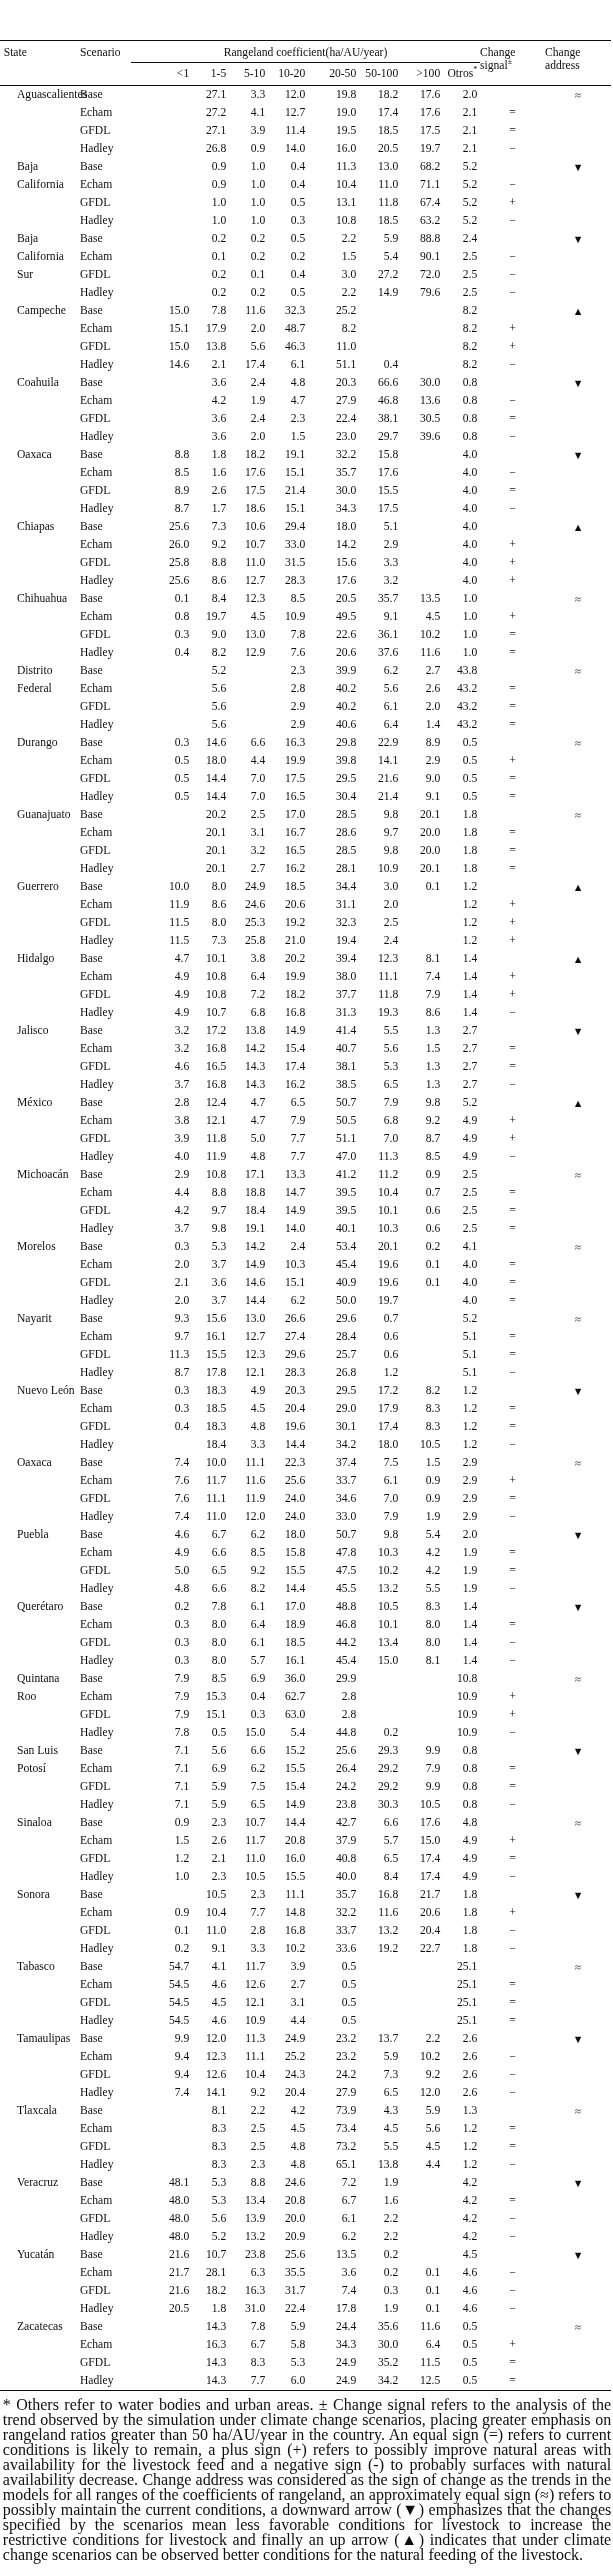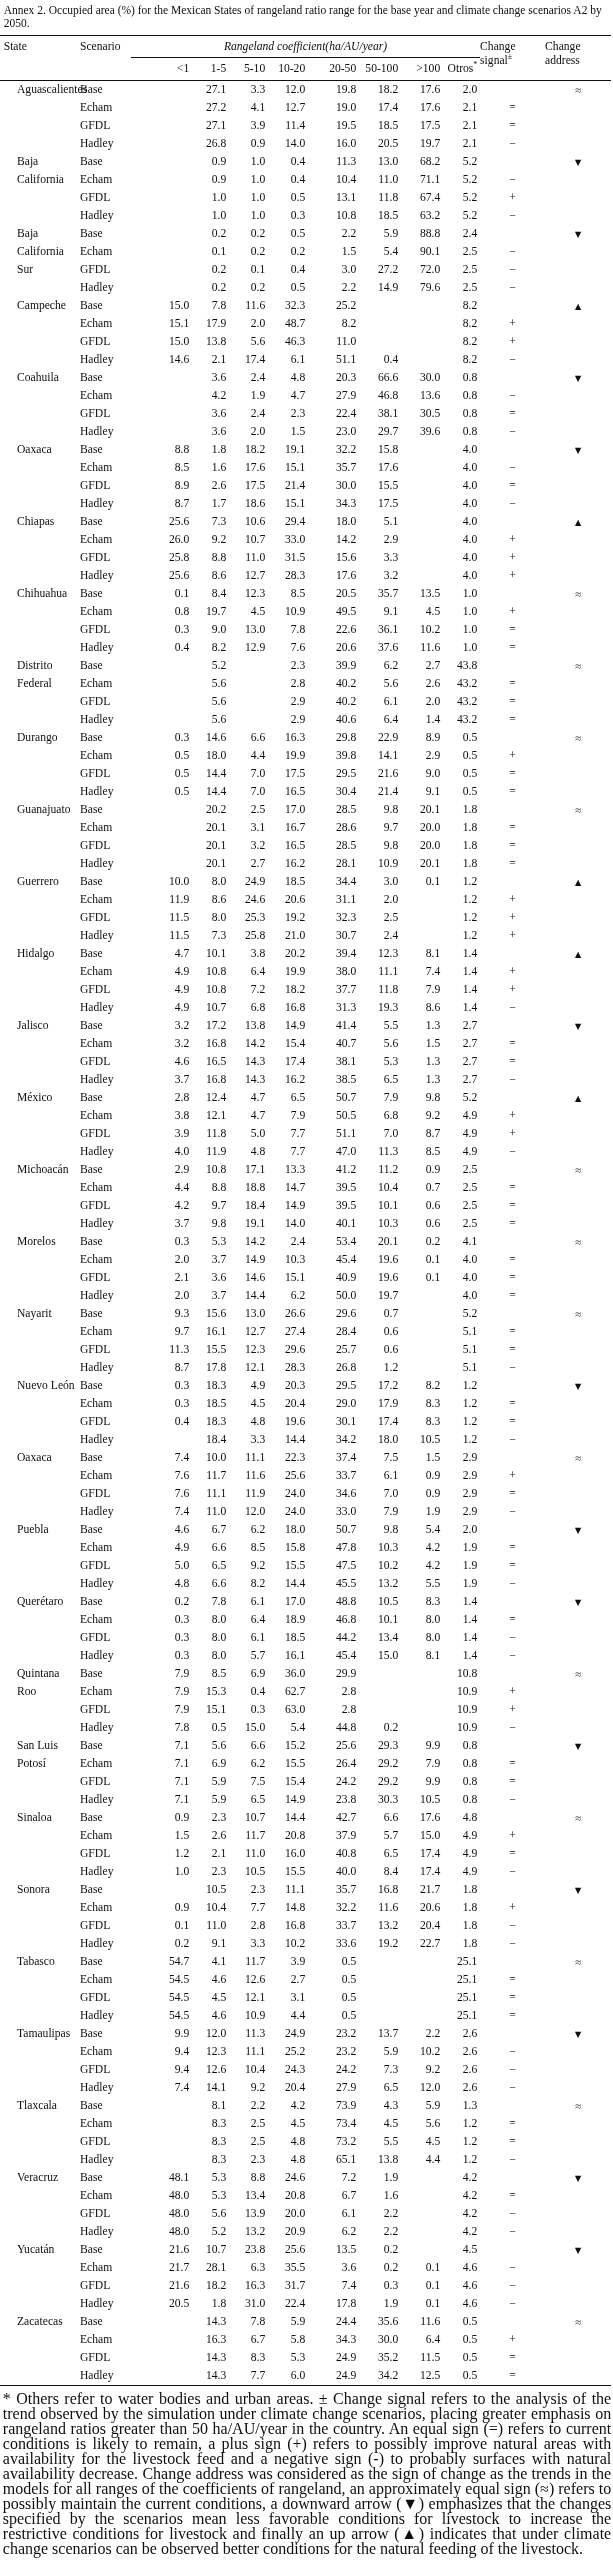--- a/index.html
+++ b/index.html
@@ -8,30 +8,29 @@
     background: #ffffff; color: #0e0e0e;
     font-family: "Liberation Serif", "DejaVu Serif", serif;
     overflow: hidden;
   }
   .title {
     font-size: 11.5px; line-height: 13.7px;
     margin: 0; padding: 3.7px 3.7px 3.7px 3.7px;
   }
   table.annex {
     width: 504px; border-collapse: collapse; table-layout: fixed;
-    border-top: 1.9px solid #0e0e0e; border-bottom: 1.9px solid #0e0e0e;
+    border-top: 1.9px solid #0e0e0e; border-bottom: 1.9px solid #0e0e0e; margin-top: 40px;
   }
   th, td { font-weight: normal; padding: 0; font-size: 11.6px; }
   thead th { vertical-align: top; line-height: 13.6px; text-align: left; }
   .th-pad { padding-top: 4.7px; }
   .th-state { padding-left: 3.7px; }
   .group-th {
     text-align: center; padding-top: 4.7px; padding-bottom: 2.8px;
     border-bottom: 1.4px solid #0e0e0e;
-    font-style: italic;
   }
   .th-center { text-align: left; }
   .th-span { border-bottom: 1.4px solid #0e0e0e; }
   tr.sub th {
     text-align: right; padding: 3.7px 2.8px 4.7px 0;
     border-bottom: 1.4px solid #0e0e0e;
   }
   sup { font-size: 8px; line-height: 0; }
   tbody td { line-height: 18px; white-space: nowrap; }
   td.state {
@@ -45,21 +44,20 @@
   .footnote {
     font-size: 16px; line-height: 15px; text-align: justify;
     margin: 0; padding: 5.6px 2.8px 0 2.8px;
   }
 </style>
 </head>
 <body>
 
 <div class="page">
 
-  <p class="title">Annex 2. Occupied area (%) for the Mexican States of rangeland ratio range for the base year and climate change scenarios A2 by 2050.</p>
 
   <table class="annex">
     <colgroup>
       <col style="width:80px">
         <col style="width:51px">
       <col style="width:61px">
         <col style="width:37px">
         <col style="width:39px">
         <col style="width:40px">
       <col style="width:51px">
@@ -676,21 +674,21 @@
           <td class="num"></td>
           <td class="num">1.2</td>
           <td class="sig">+</td>
         </tr>
         <tr>
           <td class="scenario">Hadley</td>
           <td class="num">11.5</td>
           <td class="num">7.3</td>
           <td class="num">25.8</td>
           <td class="num">21.0</td>
-          <td class="num">30.7</td>
+          <td class="num">19.4</td>
           <td class="num">2.4</td>
           <td class="num"></td>
           <td class="num">1.2</td>
           <td class="sig">+</td>
         </tr>
         <tr>
           <td class="state" rowspan="4">Hidalgo</td>
           <td class="scenario">Base</td>
           <td class="num">4.7</td>
           <td class="num">10.1</td>

